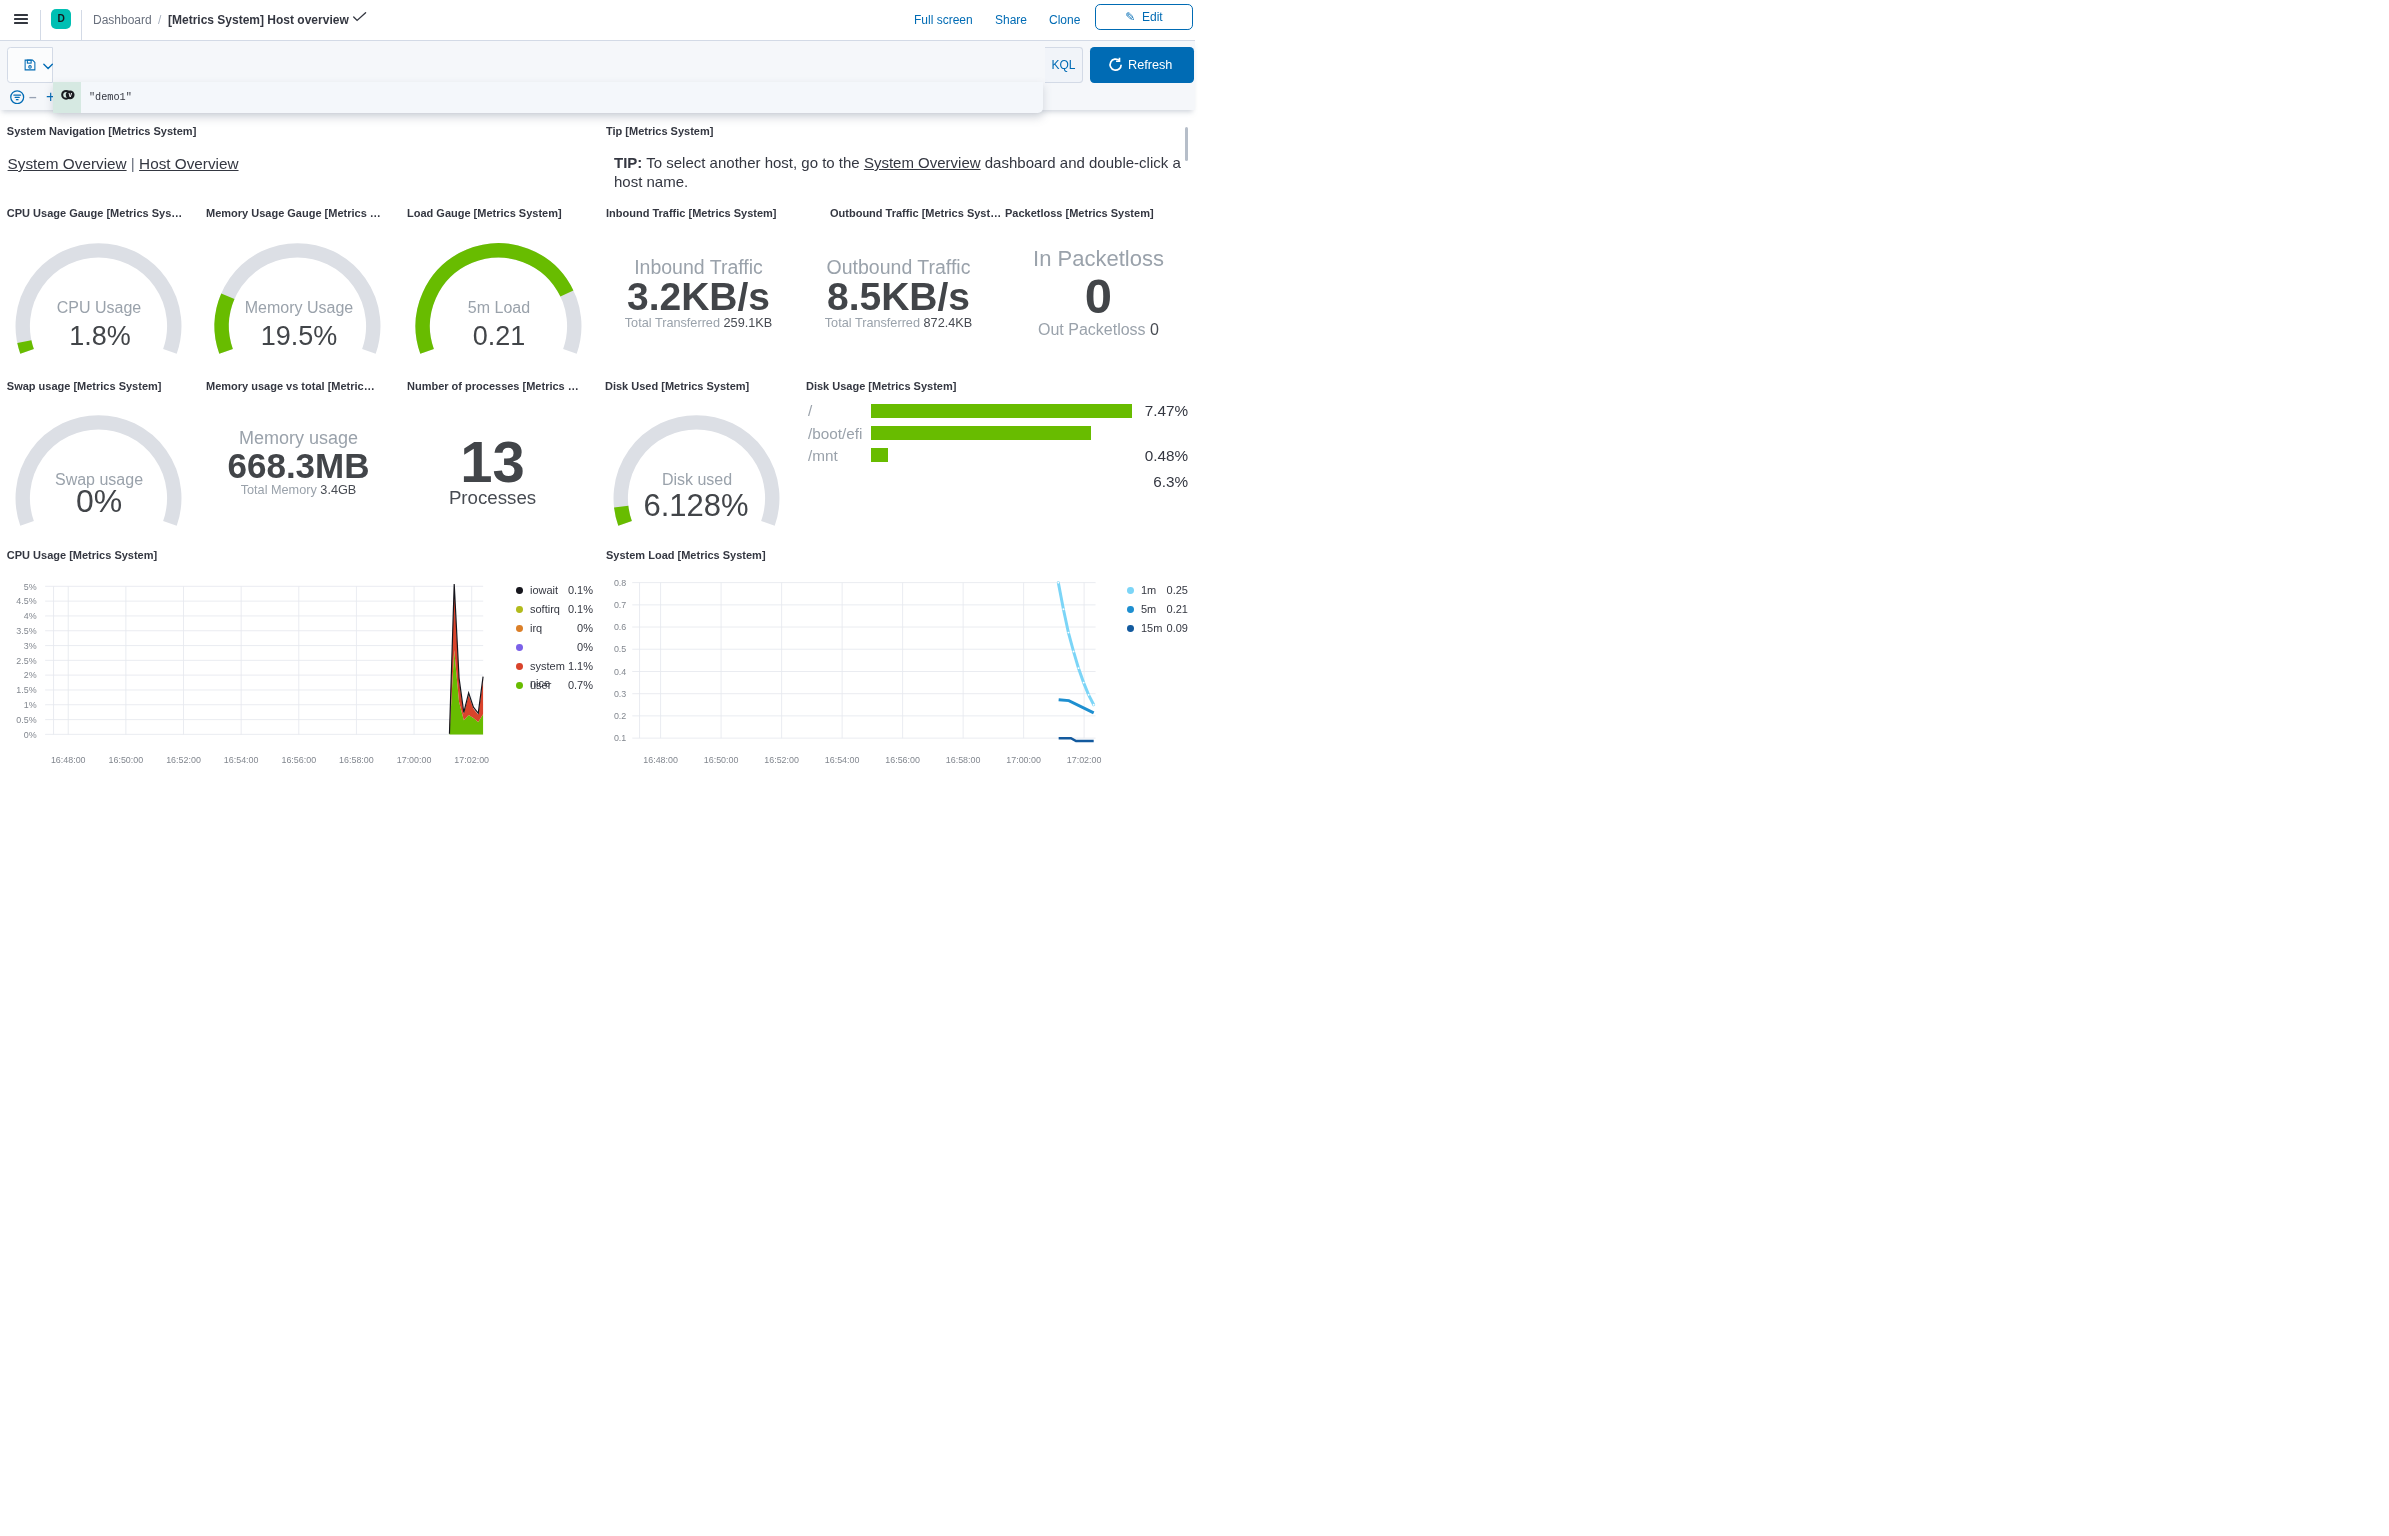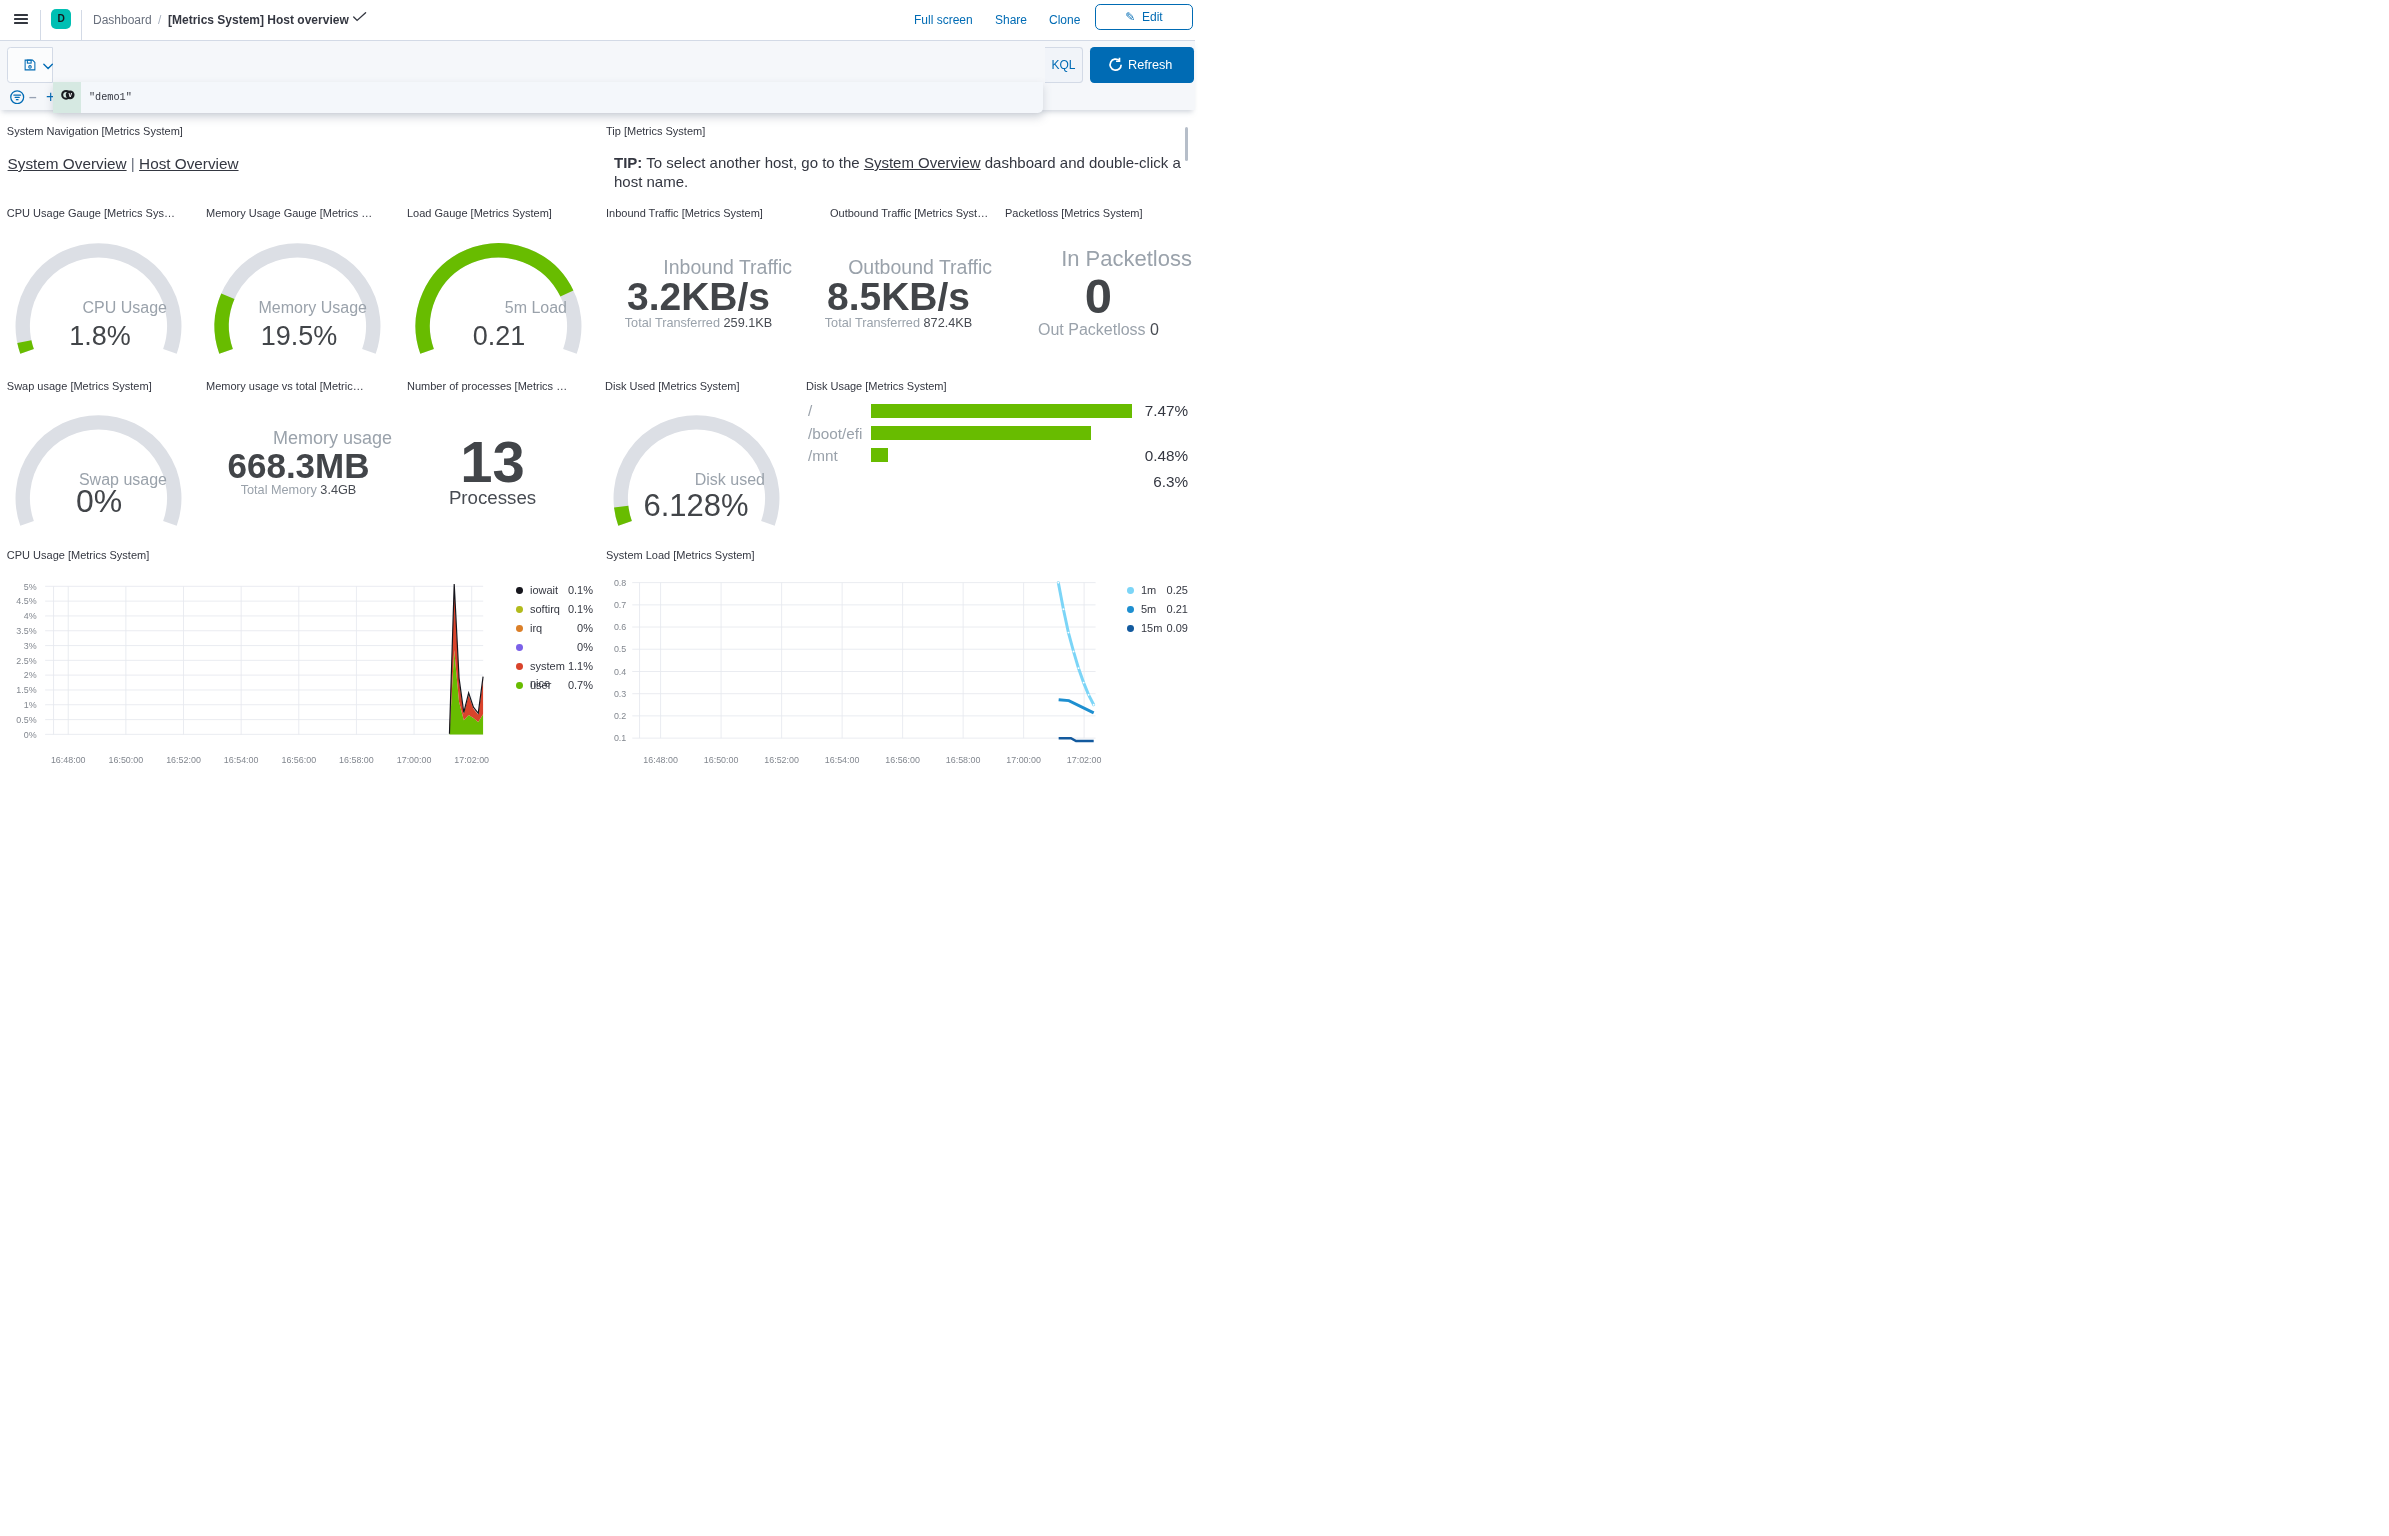--- a/index.html
+++ b/index.html
@@ -31,22 +31,22 @@
     font-size:12px; text-align:center; line-height:34px; }
   #refresh { position:absolute; left:1090px; top:6px; width:104px; height:36px; background:#006BB4;
     border-radius:4.2px; color:#fff; font-size:13.6px; }
   
   #sugg { position:absolute; left:53px; top:82px; width:990px; height:31px; background:#f4f7fb;
     border-radius:0 0 5.1px 5.1px; box-shadow:0 4.2px 8.5px rgba(100,110,130,0.25); z-index:20; }
   #suggicon { position:absolute; left:0; top:0; width:28px; height:31px; background:#D6E9E2; }
   #suggtext { position:absolute; left:36px; top:0; height:31px; line-height:31px;
     font-family:"Liberation Mono", monospace; font-size:10.2px; color:#343741; }
   
-  .ptitle { position:absolute; font-size:11px; font-weight:400; color:#343741; white-space:nowrap; }
-  .glabel { position:absolute; color:#9aa2ab; text-align:right; }
+  .ptitle { position:absolute; font-size:11px; font-weight:700; color:#343741; white-space:nowrap; }
+  .glabel { position:absolute; color:#9aa2ab; text-align:center; }
   .gvalue { position:absolute; color:#424549; font-weight:700; text-align:center; }
   .gsub   { position:absolute; text-align:center; color:#9aa2ab; }
   .gsub b { color:#474B52; font-weight:400; }
 </style>
 </head>
 <body>
 
 <div id="header">
   <div id="burger">
     <div style="top:14px"></div>

